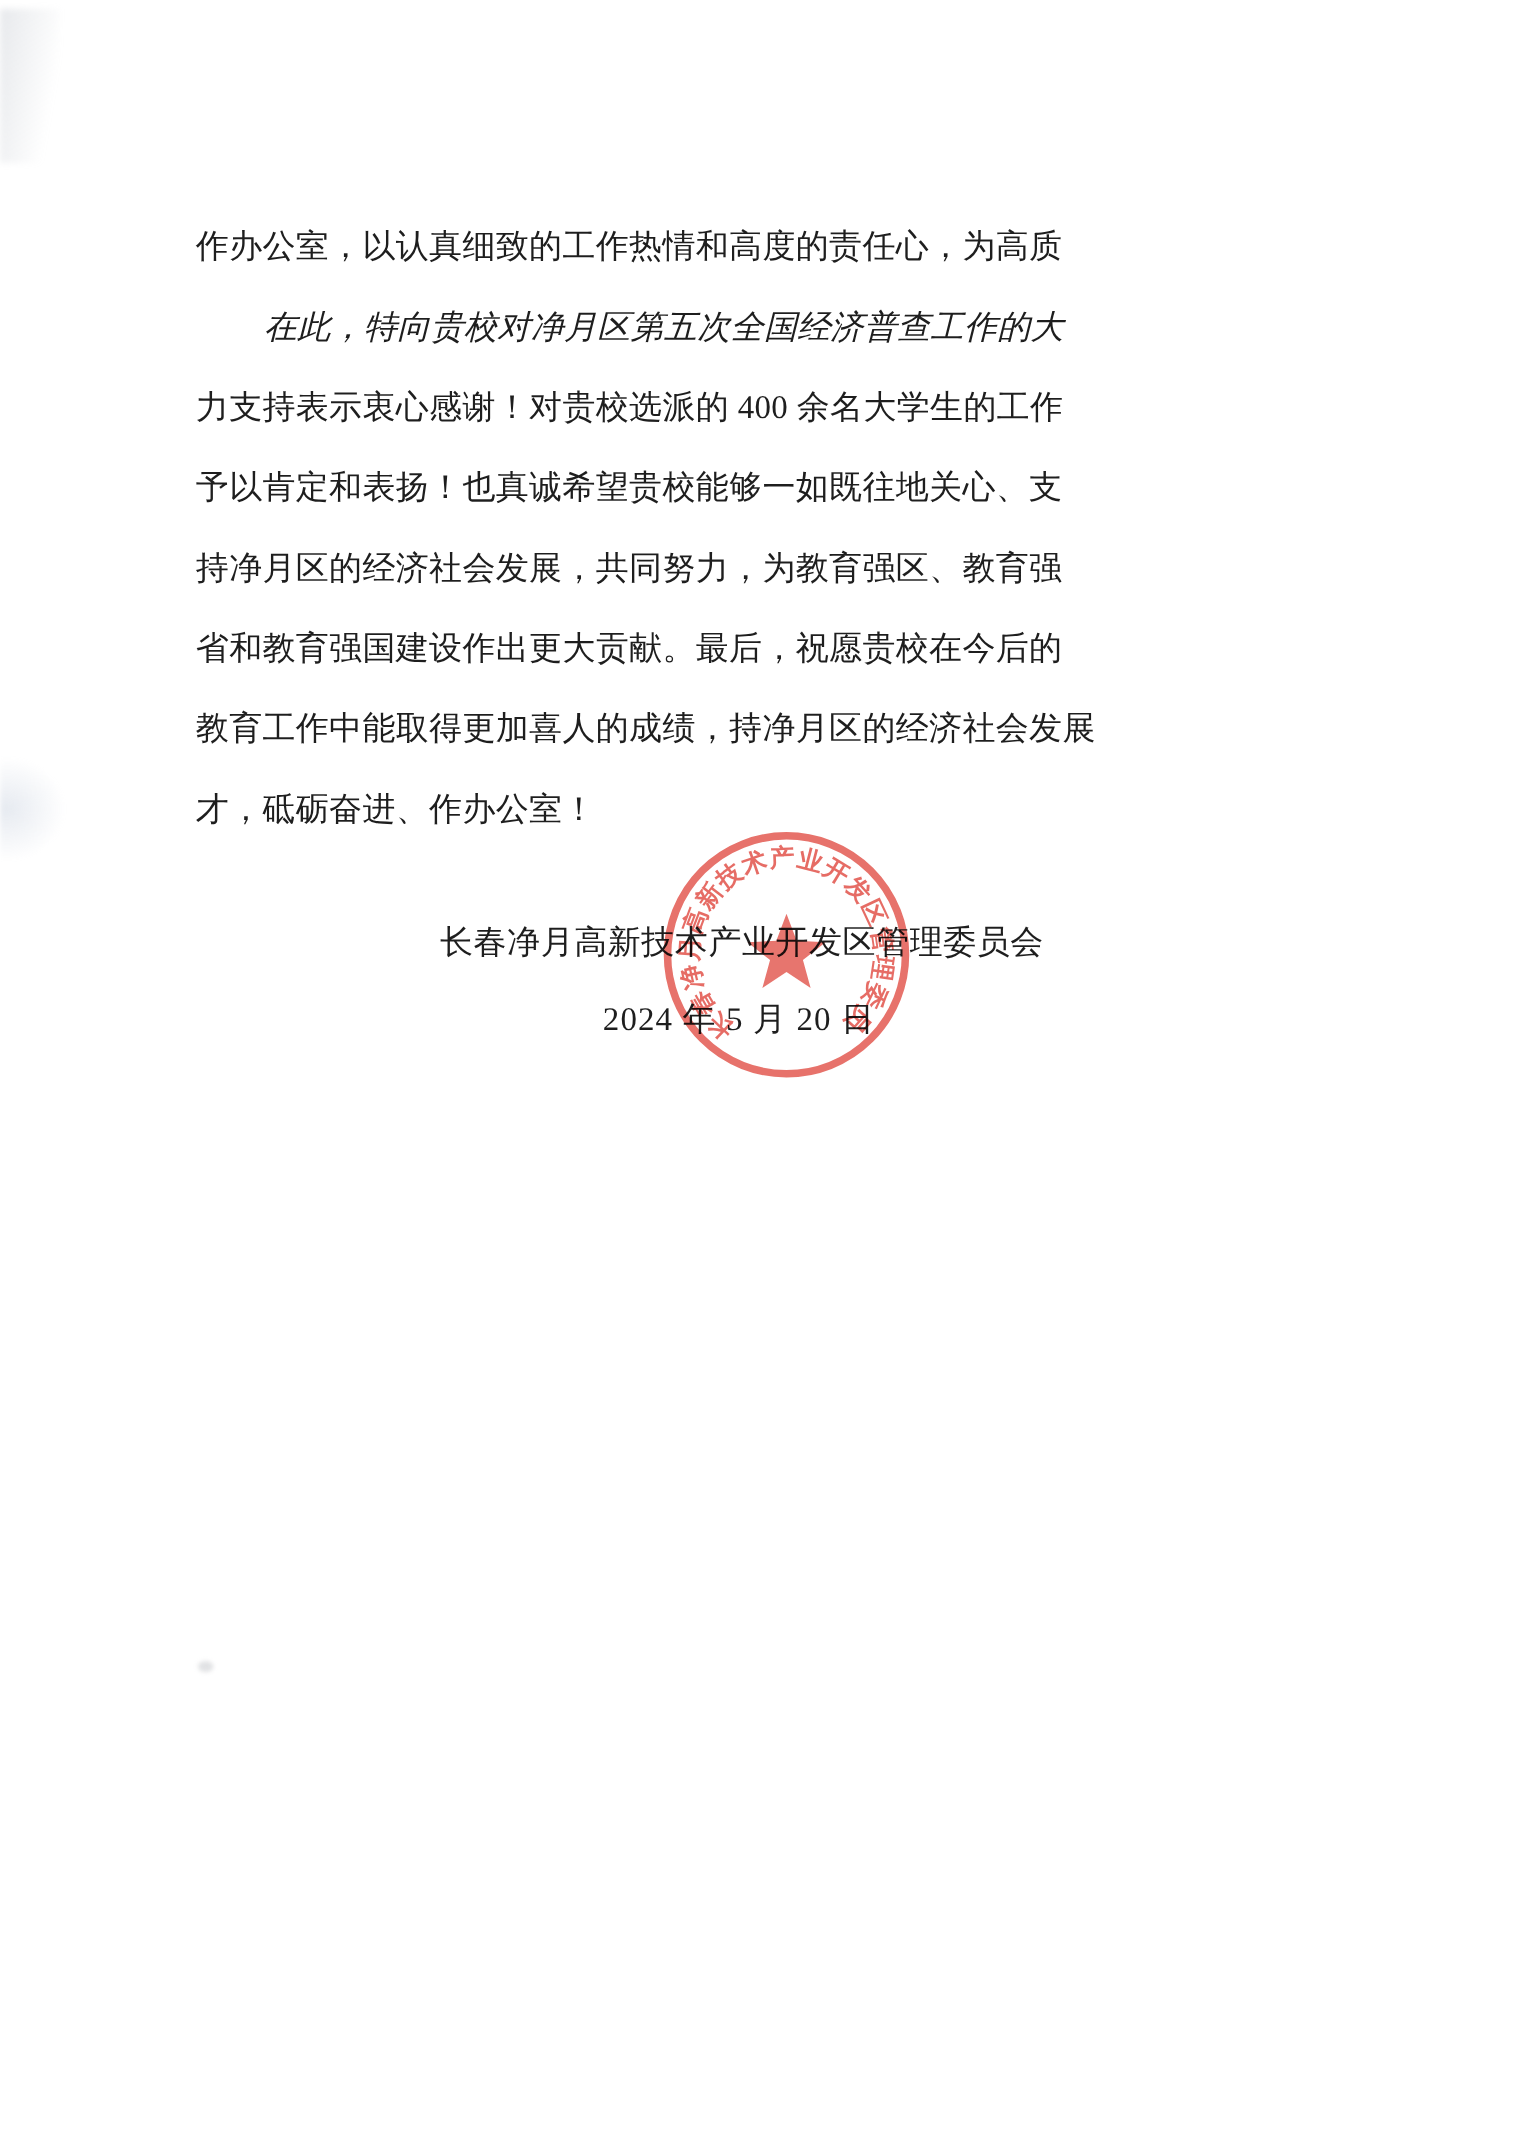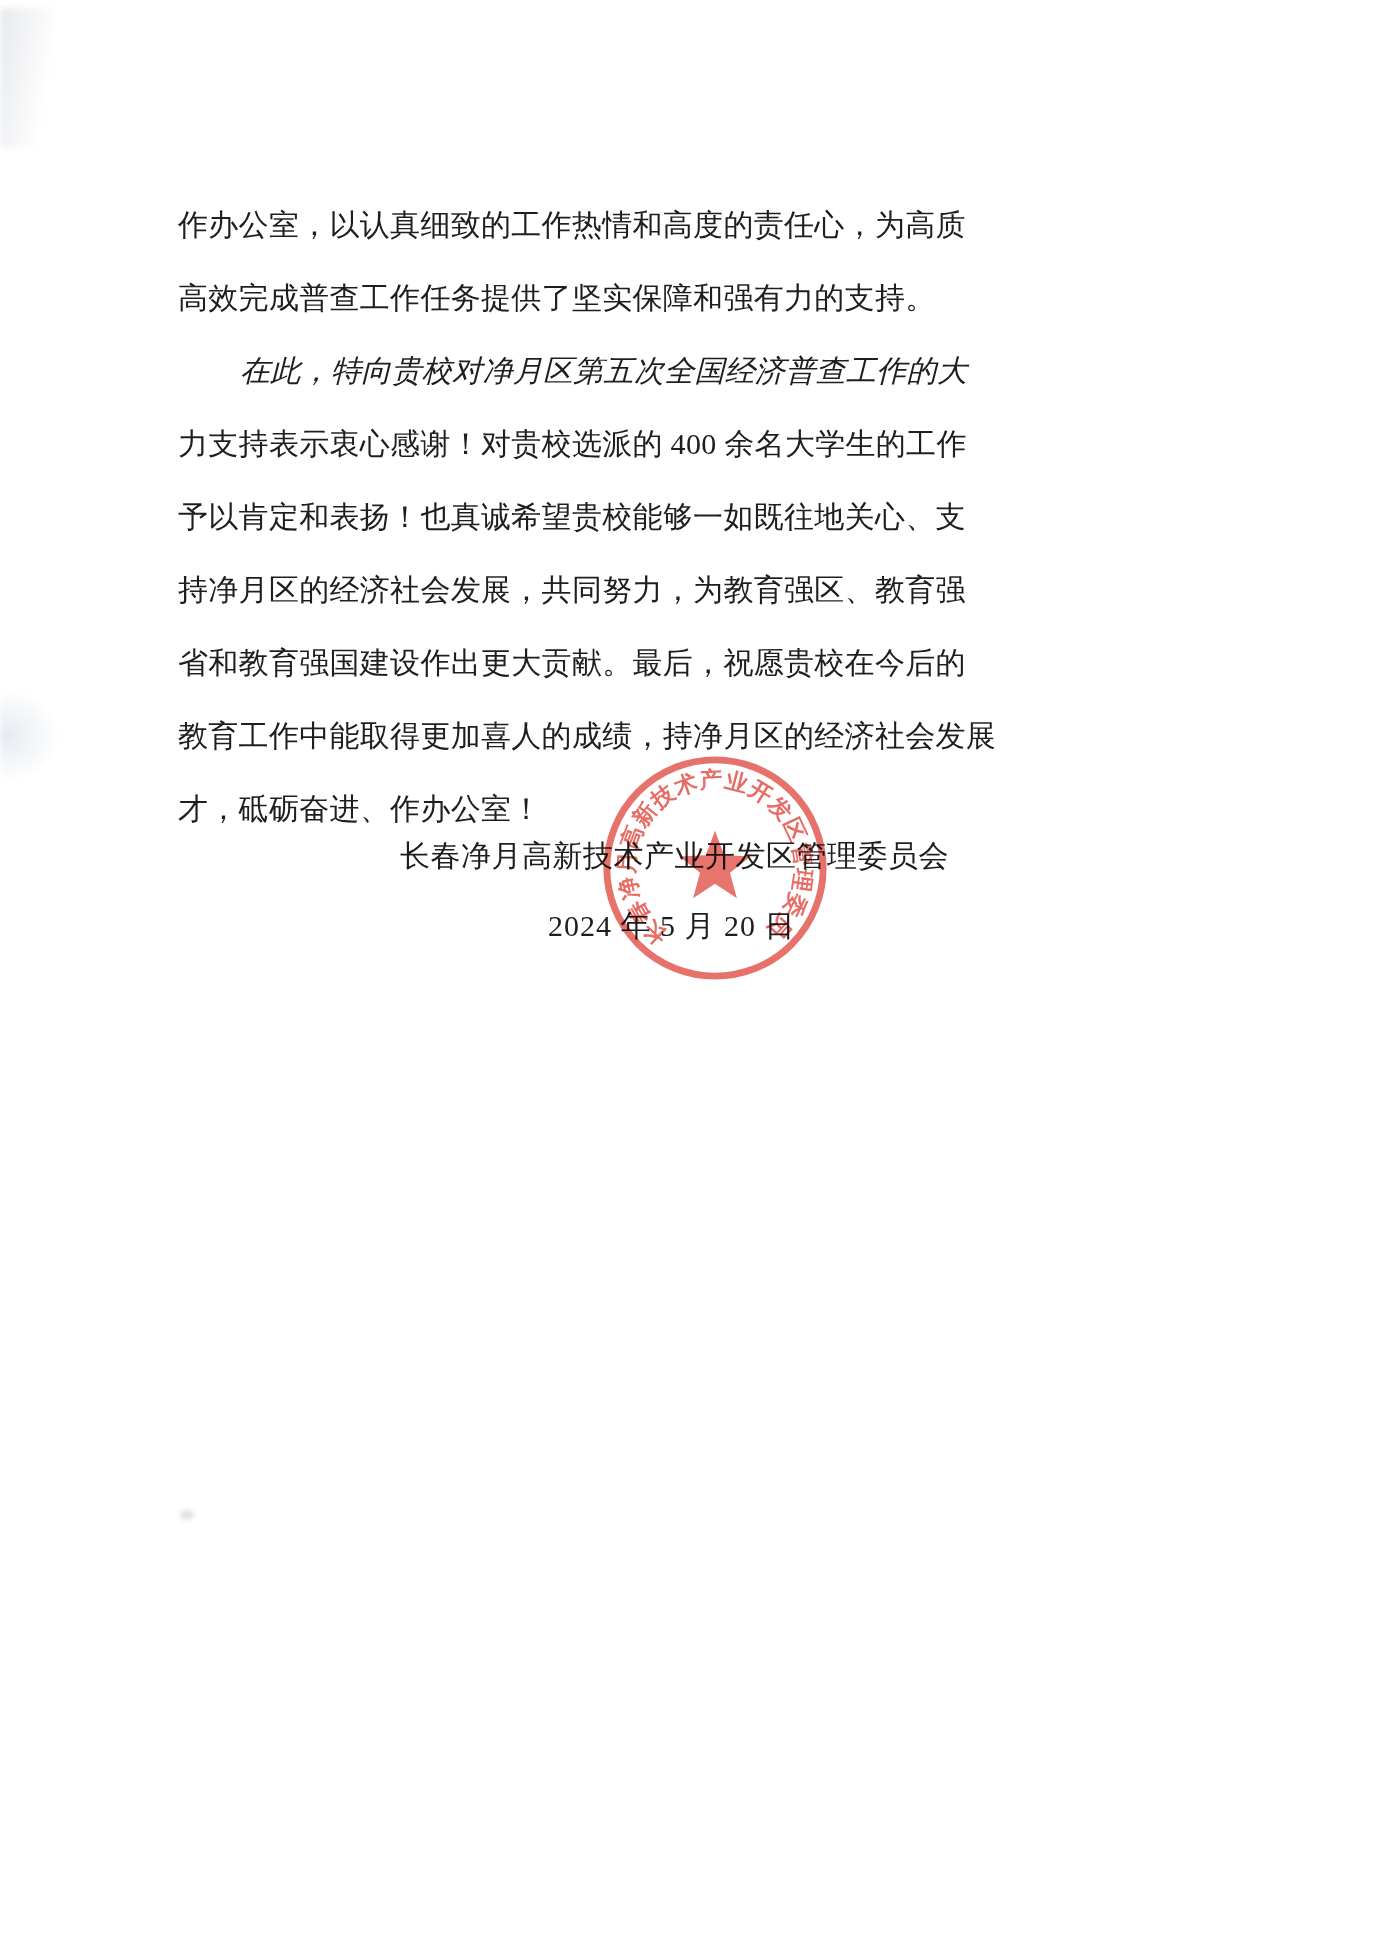--- a/index.html
+++ b/index.html
@@ -97,21 +97,20 @@
 
 <div class="page">
 
   <div class="artifact artifact-tl"></div>
   <div class="artifact artifact-left-mid"></div>
   <div class="artifact artifact-bottom-left"></div>
   <div class="artifact artifact-speck"></div>
 
   <div class="text-block">
     <div class="doc-line">作办公室，以认真细致的工作热情和高度的责任心，为高质</div>
-    <div class="doc-line">高效完成普查工作任务提供了坚实保障和强有力的支持。</div>
     <div class="doc-line indent">在此，特向贵校对净月区第五次全国经济普查工作的大</div>
     <div class="doc-line">力支持表示衷心感谢！对贵校选派的 400 余名大学生的工作</div>
     <div class="doc-line">予以肯定和表扬！也真诚希望贵校能够一如既往地关心、支</div>
     <div class="doc-line">持净月区的经济社会发展，共同努力，为教育强区、教育强</div>
     <div class="doc-line">省和教育强国建设作出更大贡献。最后，祝愿贵校在今后的</div>
     <div class="doc-line">教育工作中能取得更加喜人的成绩，持净月区的经济社会发展</div>
     <div class="doc-line">才，砥砺奋进、作办公室！</div>
   </div>
 
   <div class="signature">长春净月高新技术产业开发区管理委员会</div>

